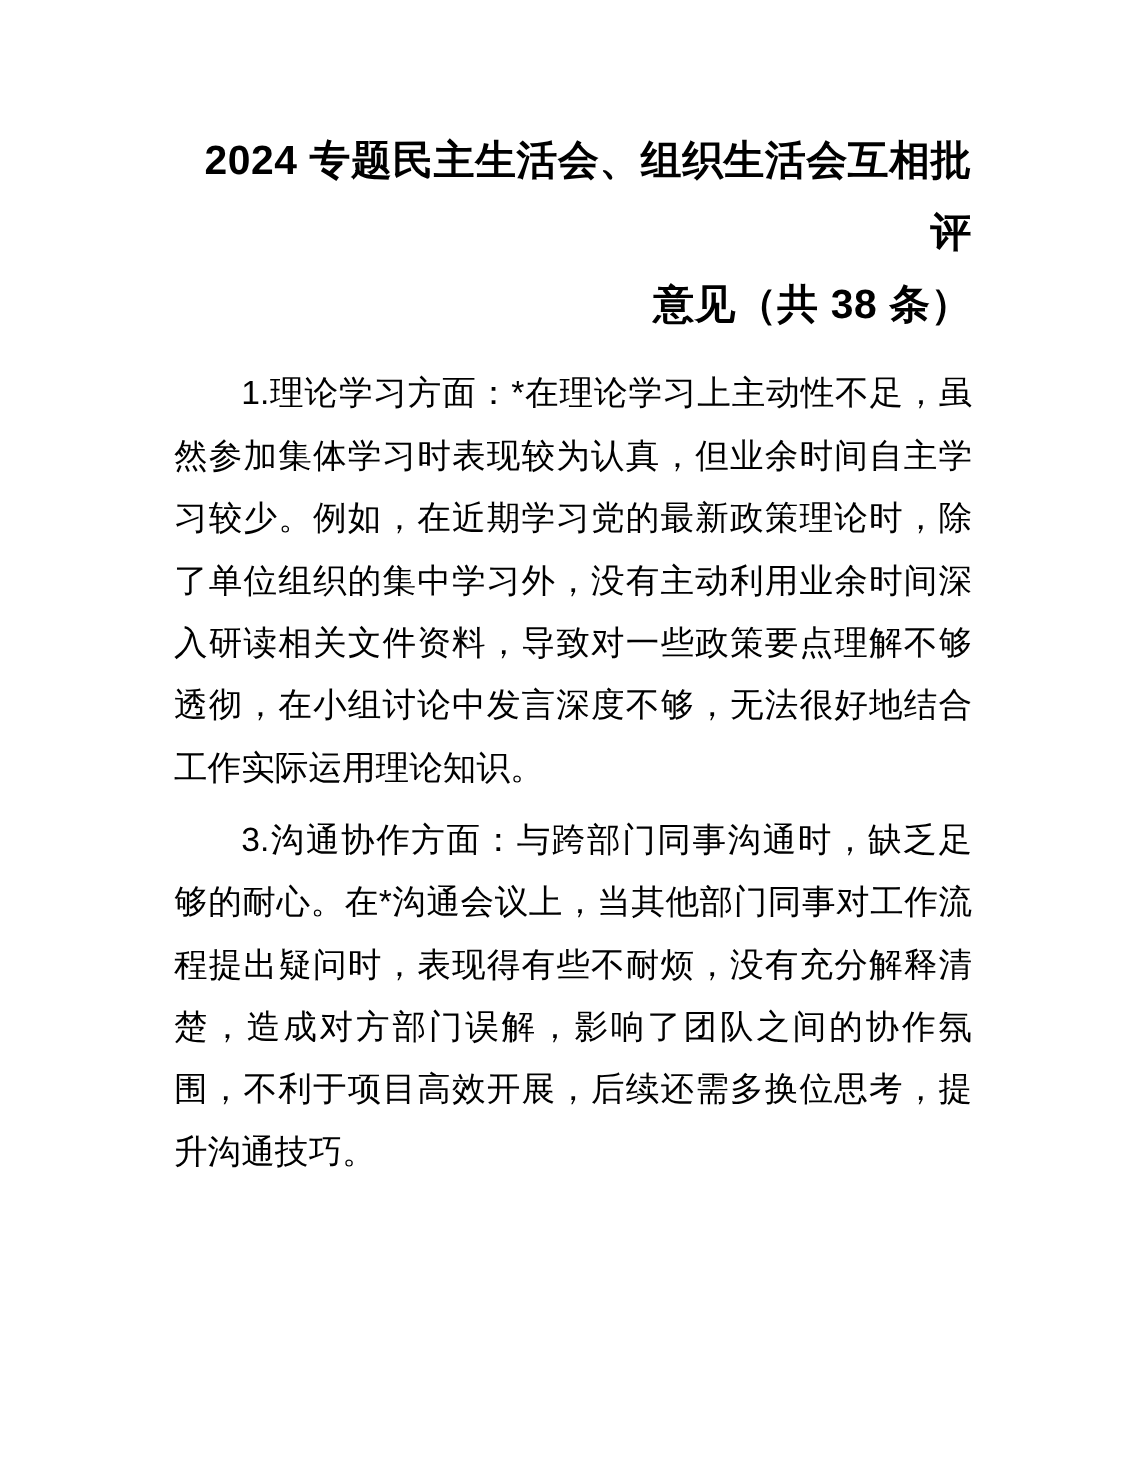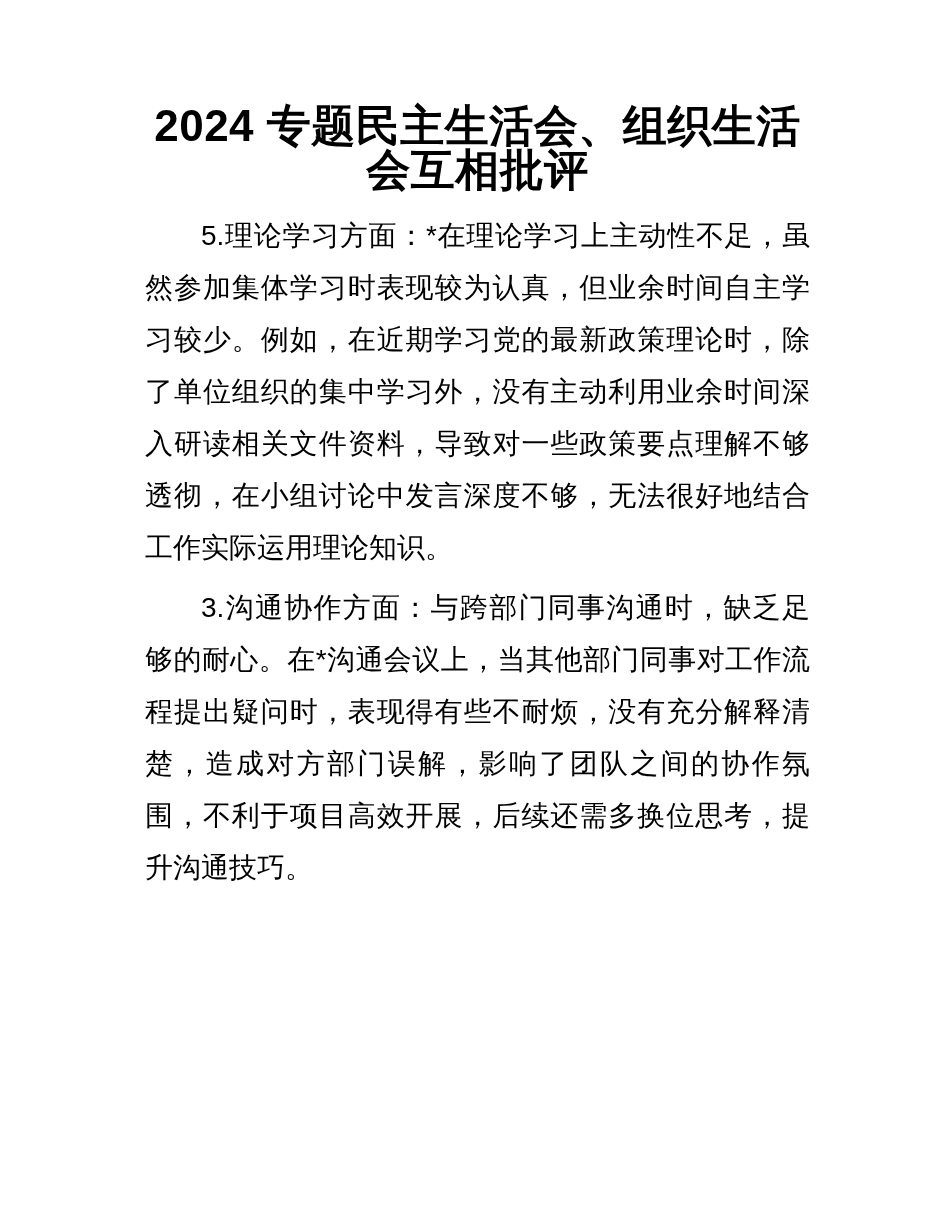--- a/index.html
+++ b/index.html
@@ -27,23 +27,23 @@
   .content {
     position: absolute;
     left: 145px;
     top: 0;
     width: 665px;
   }
 
   .doc-title {
     margin: 0;
     padding: 0;
-    text-align: center;
-    font-size: 44px;
-    line-height: 44px;
+    text-align: right;
+    font-size: 34px;
+    line-height: 60px;
     font-weight: bold;
     letter-spacing: 0.5px;
     padding-top: 104px;
     color: #000000;
   }
 
   .body-block {
     margin-top: 18px;
   }
 
@@ -65,22 +65,23 @@
   }
 </style>
 </head>
 <body>
 
 <div class="page">
   <div class="content">
 
     <h1 class="doc-title">
       <span style="display: block;">2024 专题民主生活会、组织生活会互相批评</span>
+      <span style="display: block;">意见（共 38 条）</span>
     </h1>
 
     <div class="body-block">
-      <p class="para">5.理论学习方面：*在理论学习上主动性不足，虽然参加集体学习时表现较为认真，但业余时间自主学习较少。例如，在近期学习党的最新政策理论时，除了单位组织的集中学习外，没有主动利用业余时间深入研读相关文件资料，导致对一些政策要点理解不够透彻，在小组讨论中发言深度不够，无法很好地结合工作实际运用理论知识。</p>
+      <p class="para">1.理论学习方面：*在理论学习上主动性不足，虽然参加集体学习时表现较为认真，但业余时间自主学习较少。例如，在近期学习党的最新政策理论时，除了单位组织的集中学习外，没有主动利用业余时间深入研读相关文件资料，导致对一些政策要点理解不够透彻，在小组讨论中发言深度不够，无法很好地结合工作实际运用理论知识。</p>
       <p class="para">3.沟通协作方面：与跨部门同事沟通时，缺乏足够的耐心。在*沟通会议上，当其他部门同事对工作流程提出疑问时，表现得有些不耐烦，没有充分解释清楚，造成对方部门误解，影响了团队之间的协作氛围，不利于项目高效开展，后续还需多换位思考，提升沟通技巧。</p>
 
     </div>
 
   </div>
 </div>
 
 </body></html>

